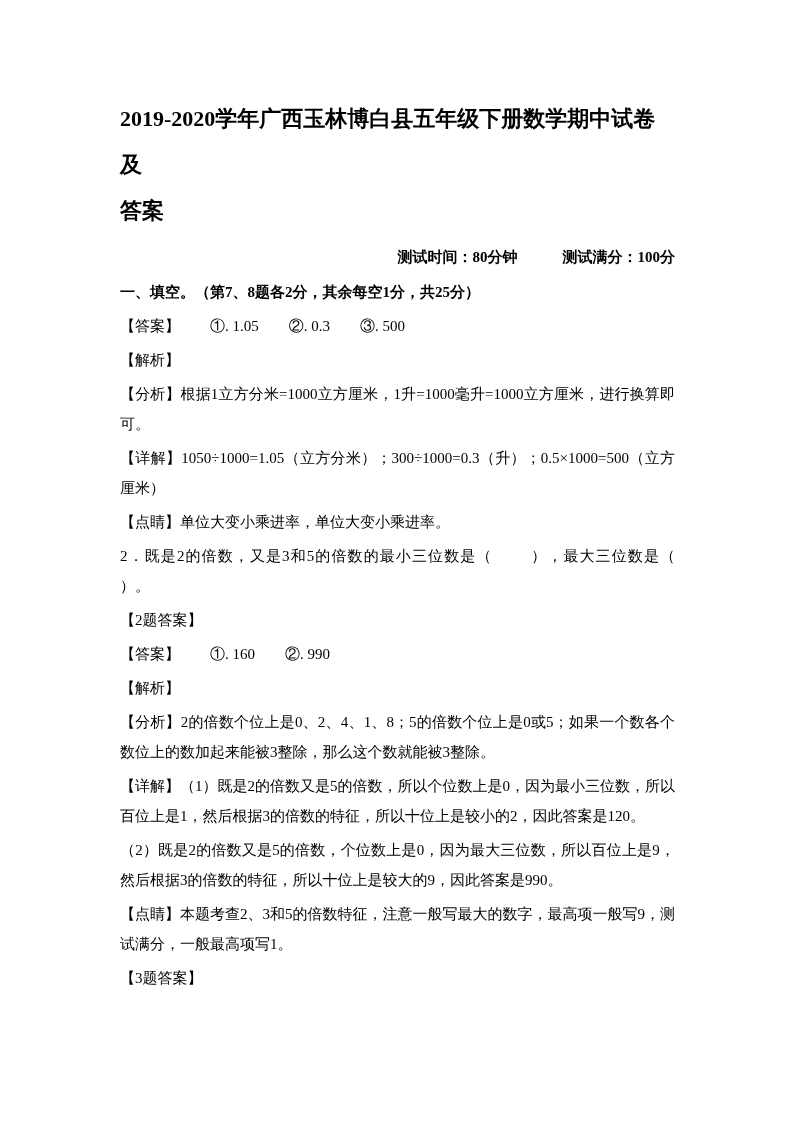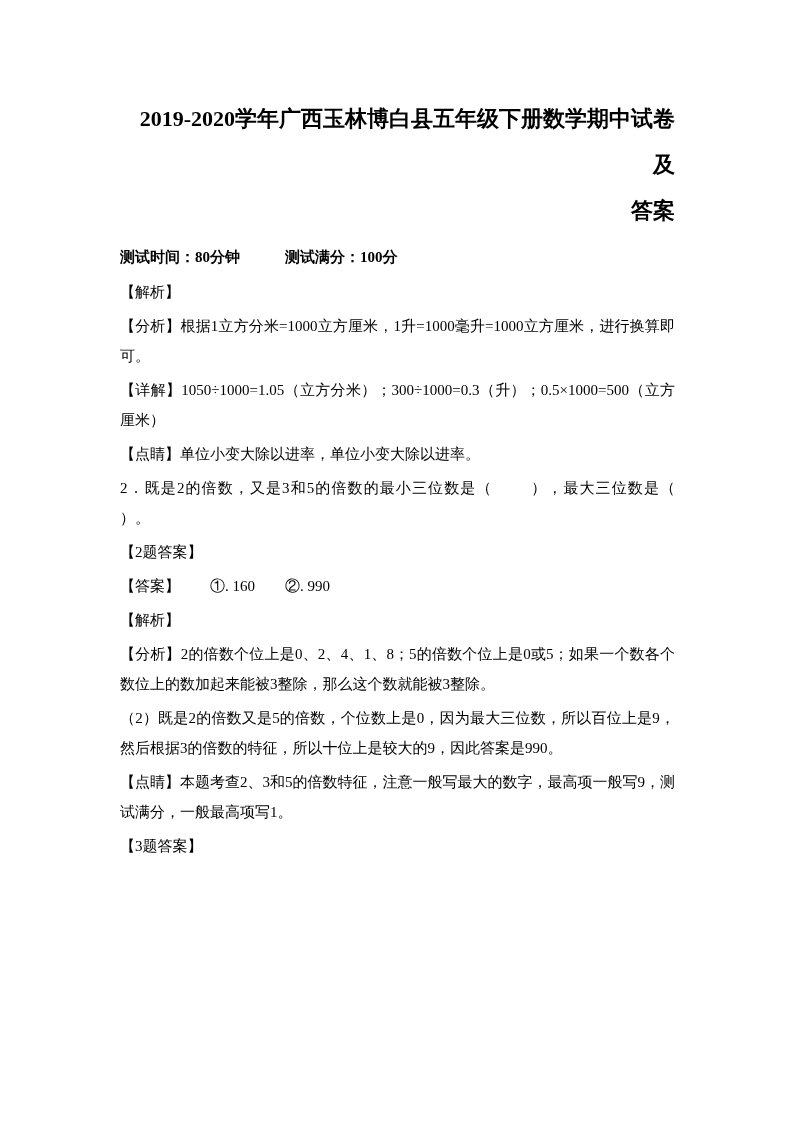--- a/index.html
+++ b/index.html
@@ -10,29 +10,29 @@
     min-height: 1122px;
     margin: 0 auto;
     background: #ffffff;
     color: #000000;
     padding: 96px 118px 30px 120px;
     font-family: "Liberation Serif", "DejaVu Serif", serif;
   }
   .title {
     font-size: 22px;
     font-weight: bold;
-    text-align: right;
+    text-align: left;
     line-height: 46px;
     margin: 0;
   }
   .title .title-line { display: block; }
   .meta {
     font-size: 15px;
     font-weight: bold;
-    text-align: left;
+    text-align: right;
     margin: 14px 0 10px 0;
     white-space: pre-wrap;
   }
   .para {
     font-size: 15px;
     line-height: 30px;
     margin: 0 0 4px 0;
     text-align: justify;
     white-space: pre-wrap;
   }
@@ -43,29 +43,32 @@
 
 <div class="page">
 
   <h1 class="title">
     <span class="title-line">2019-2020学年广西玉林博白县五年级下册数学期中试卷及</span>
     <span class="title-line">答案</span>
   </h1>
 
   <p class="meta">测试时间：80分钟　　　测试满分：100分</p>
 
+  <p class="para section">一、填空。（第7、8题各2分，其余每空1分，共25分）</p>
 
+  <p class="para">【答案】　　①. 1.05　　②. 0.3　　③. 500</p>
   <p class="para">【解析】</p>
   <p class="para">【分析】根据1立方分米=1000立方厘米，1升=1000毫升=1000立方厘米，进行换算即可。</p>
   <p class="para">【详解】1050÷1000=1.05（立方分米）；300÷1000=0.3（升）；0.5×1000=500（立方厘米）</p>
-  <p class="para">【点睛】单位小变大除以进率，单位小变大除以进率。</p>
+  <p class="para">【点睛】单位大变小乘进率，单位大变小乘进率。</p>
 
   <p class="para">2．既是2的倍数，又是3和5的倍数的最小三位数是（        ），最大三位数是（        ）。</p>
   <p class="para">【2题答案】</p>
   <p class="para">【答案】　　①. 160　　②. 990</p>
   <p class="para">【解析】</p>
   <p class="para">【分析】2的倍数个位上是0、2、4、1、8；5的倍数个位上是0或5；如果一个数各个数位上的数加起来能被3整除，那么这个数就能被3整除。</p>
+  <p class="para">【详解】（1）既是2的倍数又是5的倍数，所以个位数上是0，因为最小三位数，所以百位上是1，然后根据3的倍数的特征，所以十位上是较小的2，因此答案是120。</p>
   <p class="para">（2）既是2的倍数又是5的倍数，个位数上是0，因为最大三位数，所以百位上是9，然后根据3的倍数的特征，所以十位上是较大的9，因此答案是990。</p>
   <p class="para">【点睛】本题考查2、3和5的倍数特征，注意一般写最大的数字，最高项一般写9，测试满分，一般最高项写1。</p>
 
   <p class="para">【3题答案】</p>
 
 </div>
 
 </body></html>

